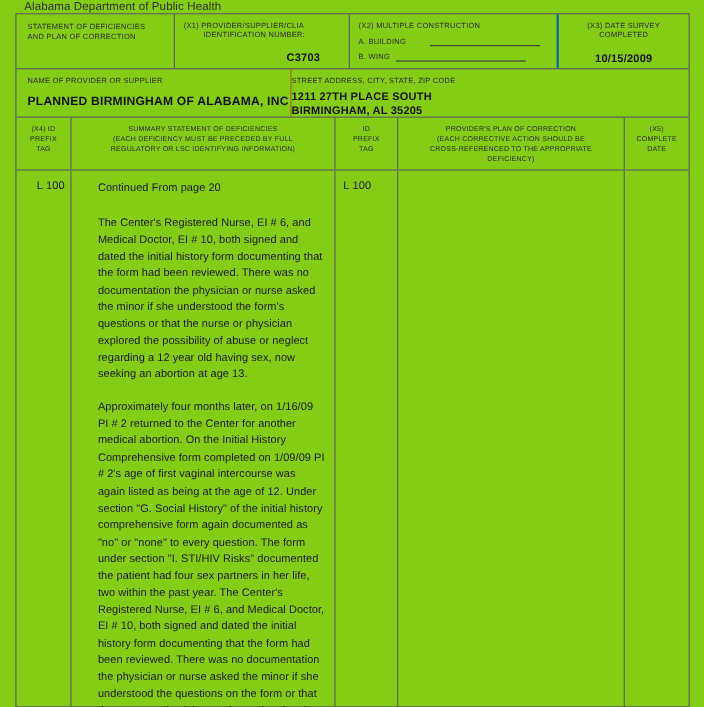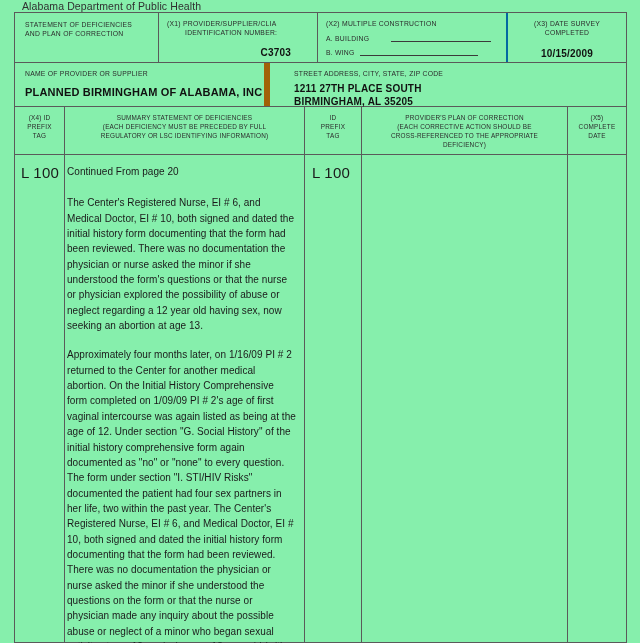--- a/index.html
+++ b/index.html
@@ -10,21 +10,21 @@
   body {
     font-family: "Liberation Sans", sans-serif;
     color: #1a1a1a;
     -webkit-font-smoothing: antialiased;
   }
   #page {
     position: relative;
     width: 640px;
     height: 643px;
     overflow: hidden;
-    background: #86efac;
+    background: #84cc16;
     box-sizing: border-box;
   }
 
   
   .agency-title {
     position: absolute;
     left: 22px;
     top: 0px;
     font-size: 10.5px;
     letter-spacing: 0.1px;
@@ -148,23 +148,23 @@
     position: absolute;
     left: 0; top: 0;
     width: 249px; height: 43px;
     box-sizing: border-box;
     padding: 6px 0 0 10px;
   }
   .cell-addr {
     position: absolute;
     left: 249px; top: 0;
     width: 362px; height: 43px;
-    border-left: 6px solid #a16207;
-    box-sizing: border-box;
-    padding: 6px 0 0 24px;
+    border-left: 1px solid #a16207;
+    box-sizing: border-box;
+    padding: 6px 0 0 0;
   }
   .provider-name {
     margin-top: 8px;
     font-size: 11px;
     font-weight: bold;
     color: #111111;
     letter-spacing: 0.2px;
   }
   .addr-line {
     font-size: 10px;
@@ -217,27 +217,27 @@
     height: 489px;
     box-sizing: border-box;
   }
   .bodycol {
     position: absolute;
     top: 0;
     height: 489px;
     box-sizing: border-box;
   }
   .bodycol.b1 { left: 0;     width: 49px;  padding: 9px 5px 0 0; text-align: right; }
-  .bodycol.b2 { left: 49px;  width: 240px; border-left: 1px solid #5a5a5a; padding: 9px 8px 0 2px; }
+  .bodycol.b2 { left: 49px;  width: 240px; border-left: 1px solid #5a5a5a; padding: 9px 8px 0 24px; }
   .bodycol.b3 { left: 289px; width: 57px;  border-left: 1px solid #5a5a5a; padding: 9px 0 0 7px; }
   .bodycol.b4 { left: 346px; width: 206px; border-left: 1px solid #5a5a5a; }
   .bodycol.b5 { left: 552px; width: 59px;  border-left: 1px solid #5a5a5a; }
 
   .tag-text {
-    font-size: 15px;
+    font-size: 10px;
     color: #1a1a1a;
     letter-spacing: 0.2px;
   }
 
   .body-text {
     font-size: 10px;
     color: #1a1a1a;
     line-height: 15.35px;
     letter-spacing: 0.05px;
   }

